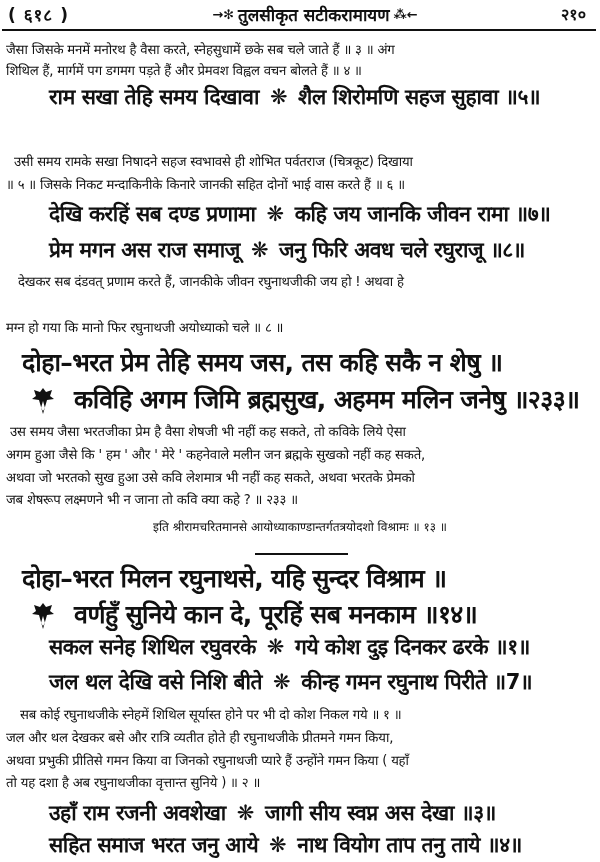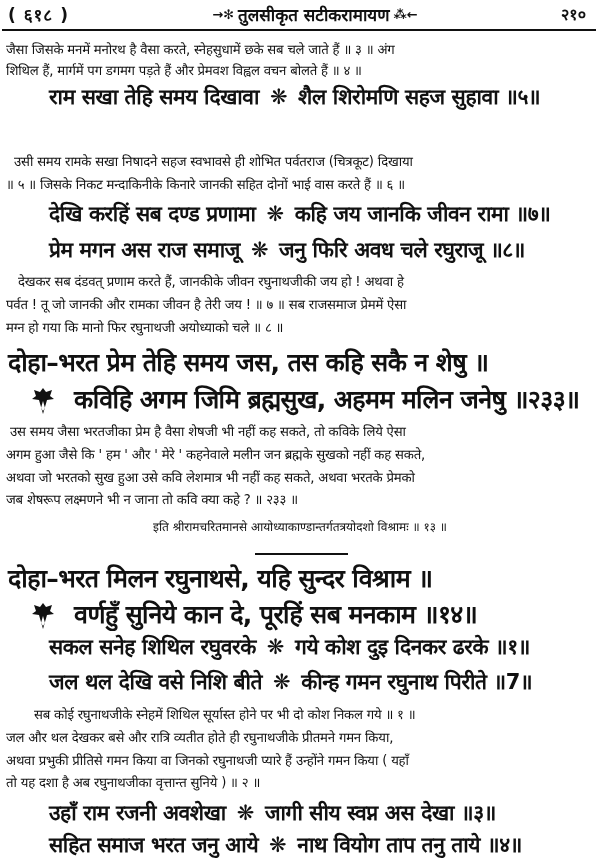--- a/index.html
+++ b/index.html
@@ -14,21 +14,21 @@
     padding: 0 8px; box-sizing: border-box;
   }
   .hdr-left { font-size: 17px; font-weight: bold; letter-spacing: 1px; }
   .hdr-center { font-size: 17px; font-weight: bold; display: flex; align-items: center; gap: 4px; }
   .hdr-right { font-size: 16px; font-weight: bold; padding-right: 6px; }
   .orn { font-size: 13px; }
   .rule { position: absolute; left: 2px; top: 29px; width: 594px; height: 2px; background: #111; }
   .line { position: absolute; left: 0; width: 600px; white-space: nowrap; overflow: hidden; box-sizing: border-box; }
   .prose { font-size: 13.2px; padding: 0 6px; letter-spacing: -0.2px; }
   .verse { font-size: 21px; font-weight: bold; padding: 0 16px; letter-spacing: -0.4px; margin-left: 33px; }
-  .doha { font-size: 25px; font-weight: bold; padding: 0 8px; letter-spacing: -0.6px; }
+  .doha { font-size: 25px; font-weight: bold; padding: 0 22px; letter-spacing: -0.6px; }
   .colophon { font-size: 12px; text-align: center; }
   .sep { position: absolute; left: 255px; width: 93px; height: 2px; background: #111; top: 553px; }
   .flower { display: inline-block; margin: 0 4px; font-weight: bold; }
   .motif { display: inline-block; width: 26px; height: 30px; vertical-align: middle; margin-right: 10px; }
   .justify { display: flex; justify-content: space-between; }
 </style>
 </head>
 <body>
 
 <div class="page">
@@ -61,21 +61,20 @@
     <span class="flower">❋</span>
     <span>कहि जय जानकि जीवन रामा ॥७॥</span>
   </div>
   <div class="line verse" style="top:235px">
     <span>प्रेम मगन  अस  राज  समाजू</span>
     <span class="flower">❋</span>
     <span>जनु फिरि अवध चले रघुराजू ॥८॥</span>
   </div>
 
   <div class="line prose" style="top:272px; padding-left:18px">देखकर सब  दंडवत् प्रणाम  करते हैं, जानकीके  जीवन रघुनाथजीकी जय हो ! अथवा हे</div>
-  <div class="line prose" style="top:295px">पर्वत ! तू जो  जानकी और  रामका जीवन  है तेरी जय ! ॥ ७ ॥ सब राजसमाज प्रेममें ऐसा</div>
   <div class="line prose" style="top:318px">मग्न हो गया कि मानो फिर रघुनाथजी अयोध्याको चले ॥ ८ ॥</div>
 
   <div class="line doha" style="top:344px">दोहा–भरत प्रेम तेहि  समय  जस, तस  कहि  सकै न शेषु ॥</div>
   <div class="line doha" style="top:381px; padding-left:30px">
     <svg class="motif" viewBox="0 0 26 30">
       <path d="M13 2 L16 6 L22 4 L20 10 L24 13 L17 14 L13 28 L9 14 L2 13 L6 10 L4 4 L10 6 Z" fill="#111"></path>
       <path d="M13 15 L15 22 L13 25 L11 22 Z" fill="#fff"></path>
     </svg>
     <span>कविहि अगम जिमि ब्रह्मसुख, अहमम मलिन जनेषु ॥२३३॥</span>
   </div>
@@ -101,21 +100,21 @@
     <span>सकल सनेह शिथिल  रघुवरके</span>
     <span class="flower">❋</span>
     <span>गये कोश दुइ दिनकर  ढरके ॥१॥</span>
   </div>
   <div class="line verse" style="top:667px">
     <span>जल थल देखि वसे निशि बीते</span>
     <span class="flower">❋</span>
     <span>कीन्ह गमन  रघुनाथ  पिरीते ॥7॥</span>
   </div>
 
-  <div class="line prose" style="top:705px; padding-left:34px">सब कोई रघुनाथजीके स्नेहमें  शिथिल सूर्यास्त  होने पर भी  दो कोश निकल गये ॥ १ ॥</div>
+  <div class="line prose" style="top:705px; padding-left:20px">सब कोई रघुनाथजीके स्नेहमें  शिथिल सूर्यास्त  होने पर भी  दो कोश निकल गये ॥ १ ॥</div>
   <div class="line prose" style="top:728px">जल और  थल देखकर  बसे और  रात्रि व्यतीत  होते ही  रघुनाथजीके प्रीतमने गमन  किया,</div>
   <div class="line prose" style="top:751px">अथवा प्रभुकी प्रीतिसे  गमन किया वा जिनको  रघुनाथजी प्यारे हैं उन्होंने गमन किया ( यहाँ</div>
   <div class="line prose" style="top:773px">तो यह दशा है अब रघुनाथजीका वृत्तान्त सुनिये ) ॥ २ ॥</div>
 
   <div class="line verse" style="top:798px">
     <span>उहाँ  राम  रजनी   अवशेखा</span>
     <span class="flower">❋</span>
     <span>जागी सीय स्वप्न अस देखा ॥३॥</span>
   </div>
   <div class="line verse" style="top:830px">

